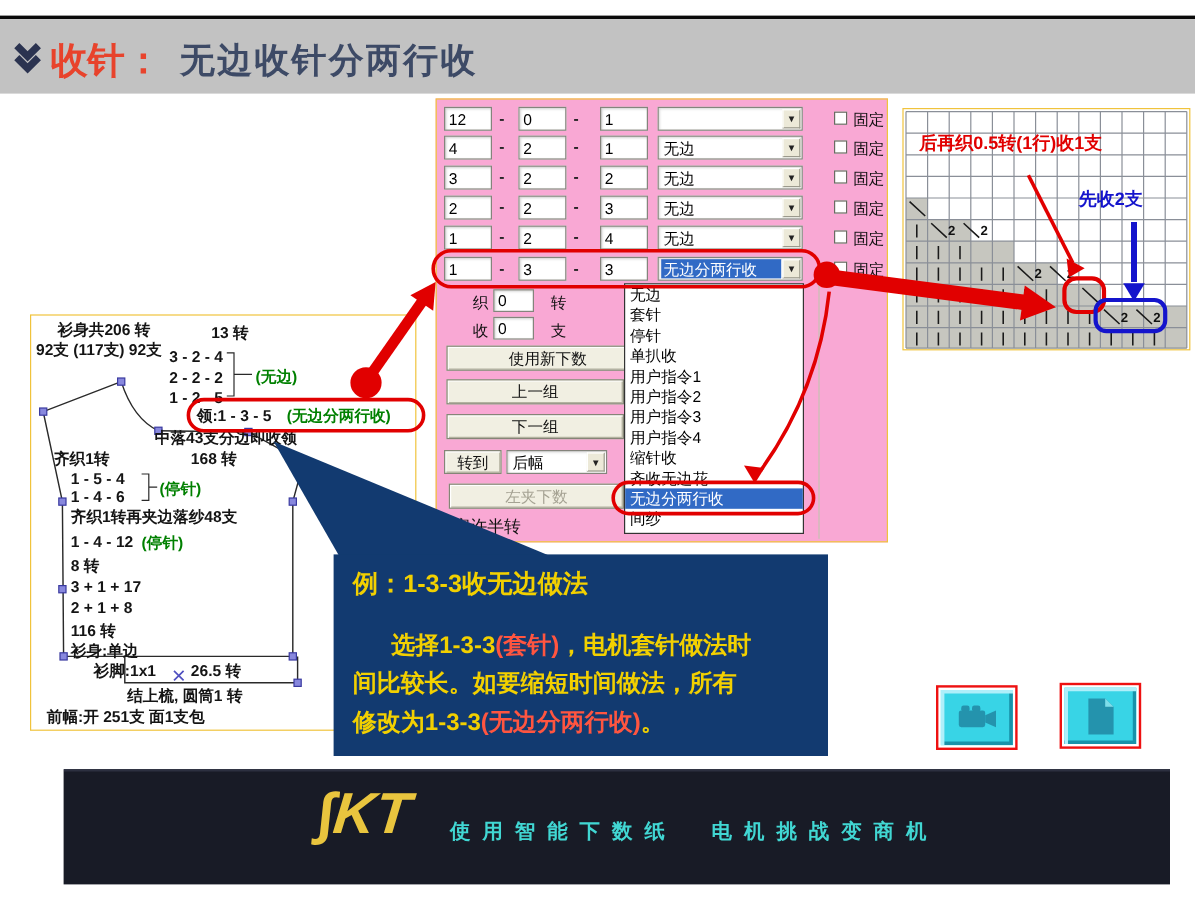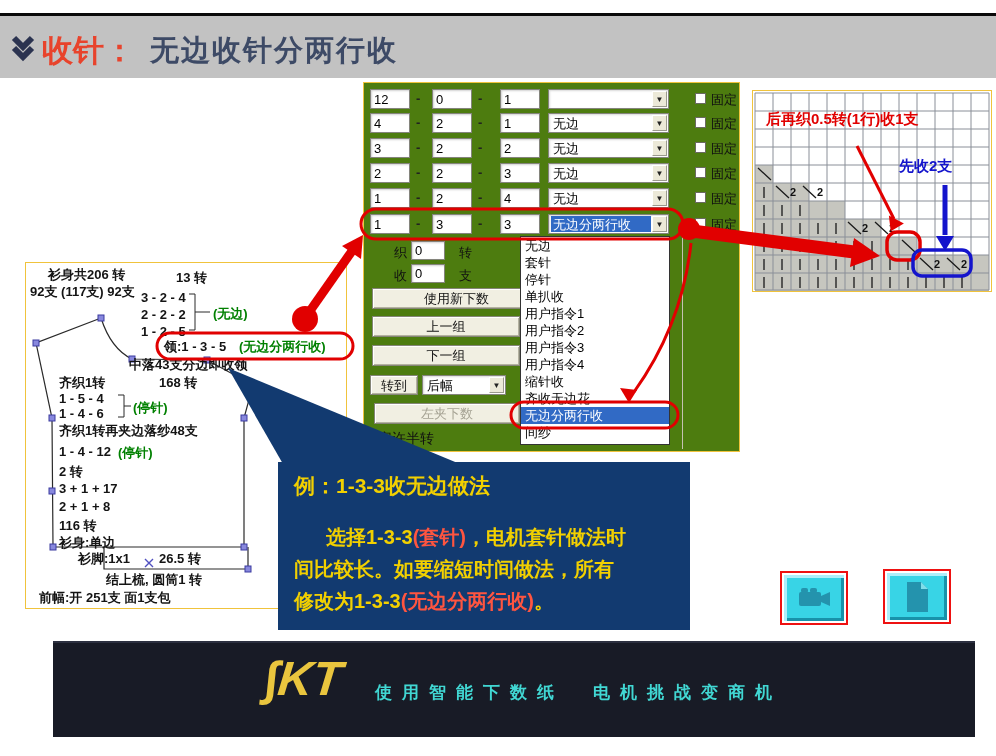--- a/index.html
+++ b/index.html
@@ -9,21 +9,21 @@
   
   #topline{left:0;top:13px;width:996px;height:3px;background:#0a0a0a;}
   #titlebar{left:0;top:16px;width:996px;height:62px;background:#c2c2c2;}
   #title-red{left:42px;top:14px;font-size:31px;font-weight:bold;color:#e8432c;}
   #title-main{left:150px;top:15px;font-size:29px;font-weight:600;color:#3d4a66;letter-spacing:2px;}
   
   #left-panel{left:25px;top:262px;width:322px;height:347px;background:#fff;border:1px solid #f0c33c;}
   .lp{position:absolute;font-size:13px;font-weight:bold;color:#141414;white-space:nowrap;z-index:2;}
   .green{color:#008000;}
   
-  #dialog{left:363px;top:82px;width:377px;height:370px;background:#4d7c0f;border:1px solid #f0c33c;}
+  #dialog{left:363px;top:82px;width:377px;height:370px;background:#f9a8d4;border:1px solid #f0c33c;}
   .din{position:absolute;width:40px;height:20px;background:#fff;border:1px solid #84847c;box-shadow:inset 1px 1px 2px rgba(0,0,0,.18);font-size:13px;padding:0 0 0 3px;color:#000;}
   .dash{position:absolute;font-size:13px;font-weight:bold;color:#222;}
   .combo{position:absolute;height:20px;background:#fff;border:1px solid #84847c;box-shadow:inset 1px 1px 2px rgba(0,0,0,.15);}
   .combo .val{position:absolute;left:2px;top:1px;right:17px;bottom:1px;font-size:13px;line-height:17px;padding-left:2px;white-space:nowrap;overflow:hidden;color:#000;}
   .combo .val.sel{background:#316ac5;color:#fff;}
   .cbtn{position:absolute;right:1px;top:1px;width:15px;bottom:1px;background:#ece9d8;border:1px solid #9b9a8d;border-top-color:#fff;border-left-color:#fff;font-size:8px;line-height:15px;text-align:center;color:#222;}
   .chk{position:absolute;width:11px;height:11px;background:#fff;border:1px solid #6a6a62;}
   .fixl{position:absolute;font-size:13px;color:#111;}
   .xbtn{position:absolute;background:#f1efe2;border:1px solid #858577;box-shadow:inset 1px 1px 0 #fff, inset -1px -1px 0 #b4b2a0;font-size:13px;color:#111;text-align:center;}
   .xbtn.dis{color:#a5a293;}
@@ -101,29 +101,29 @@
     <span class="lp" style="left:22px;top:3px;">衫身共206 转</span>
     <span class="lp" style="left:4px;top:20px;">92支 (117支) 92支</span>
     <span class="lp" style="left:150px;top:6px;">13 转</span>
     <span class="lp" style="left:115px;top:27px;">3 - 2 - 4</span>
     <span class="lp" style="left:115px;top:44px;">2 - 2 - 2</span>
     <span class="lp green" style="left:187px;top:42px;">(无边)</span>
     <span class="lp" style="left:115px;top:61px;">1 - 2 - 5</span>
     <span class="lp" style="left:138px;top:75px;">领:1 - 3 - 5</span>
     <span class="lp green" style="left:213px;top:75px;">(无边分两行收)</span>
     <span class="lp" style="left:103px;top:93px;">中落43支分边即收领</span>
-    <span class="lp" style="left:33px;top:111px;text-align:center;">齐织1转</span>
+    <span class="lp" style="left:19px;top:111px;text-align:center;">齐织1转</span>
     <span class="lp" style="left:133px;top:111px;">168 转</span>
     <span class="lp" style="left:33px;top:128px;">1 - 5 - 4</span>
     <span class="lp" style="left:33px;top:143px;">1 - 4 - 6</span>
     <span class="lp green" style="left:107px;top:136px;">(停针)</span>
     <span class="lp" style="left:33px;top:159px;">齐织1转再夹边落纱48支</span>
     <span class="lp" style="left:33px;top:181px;">1 - 4 - 12</span>
     <span class="lp green" style="left:92px;top:181px;">(停针)</span>
-    <span class="lp" style="left:33px;top:200px;">2 转</span>
+    <span class="lp" style="left:33px;top:200px;">8 转</span>
     <span class="lp" style="left:33px;top:218px;">3 + 1 + 17</span>
     <span class="lp" style="left:33px;top:236px;">2 + 1 + 8</span>
     <span class="lp" style="left:33px;top:254px;">116 转</span>
     <span class="lp" style="left:33px;top:271px;">衫身:单边</span>
     <span class="lp" style="left:52px;top:287px;">衫脚:1x1</span>
     <span class="lp" style="left:133px;top:287px;">26.5 转</span>
     <span class="lp" style="left:80px;top:308px;">结上梳, 圆筒1 转</span>
     <span class="lp" style="left:13px;top:326px;">前幅:开 251支 面1支包</span>
   </div>
 

